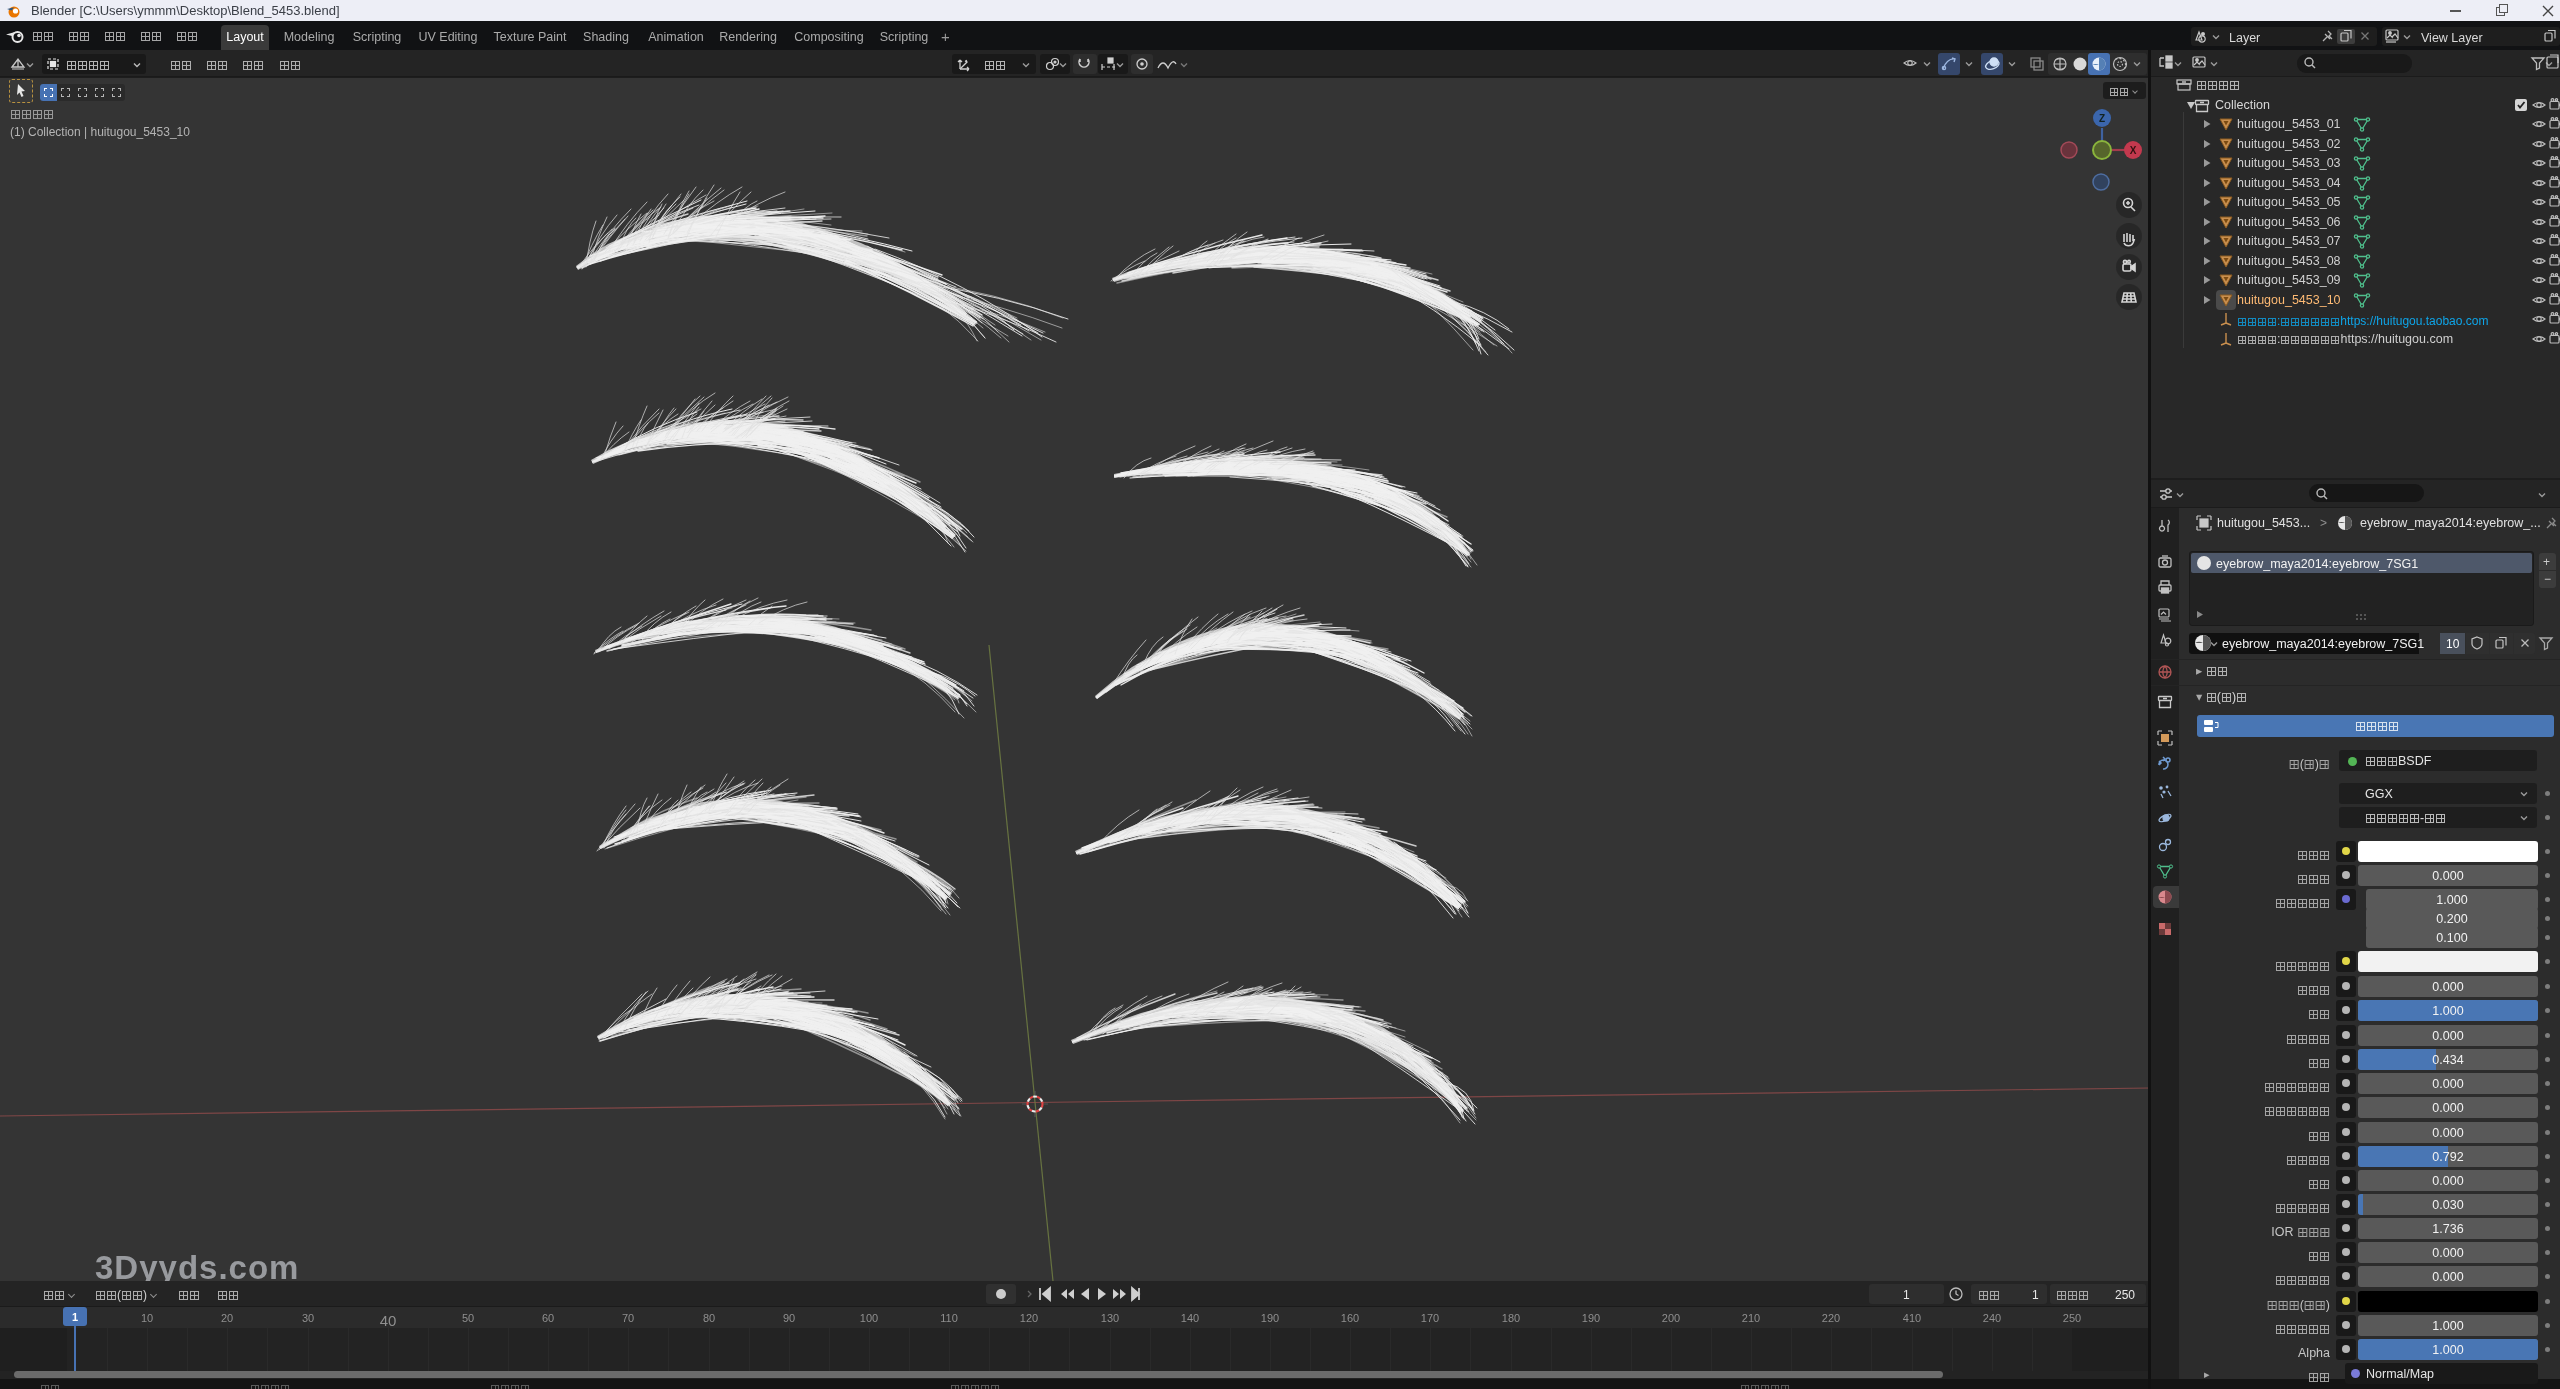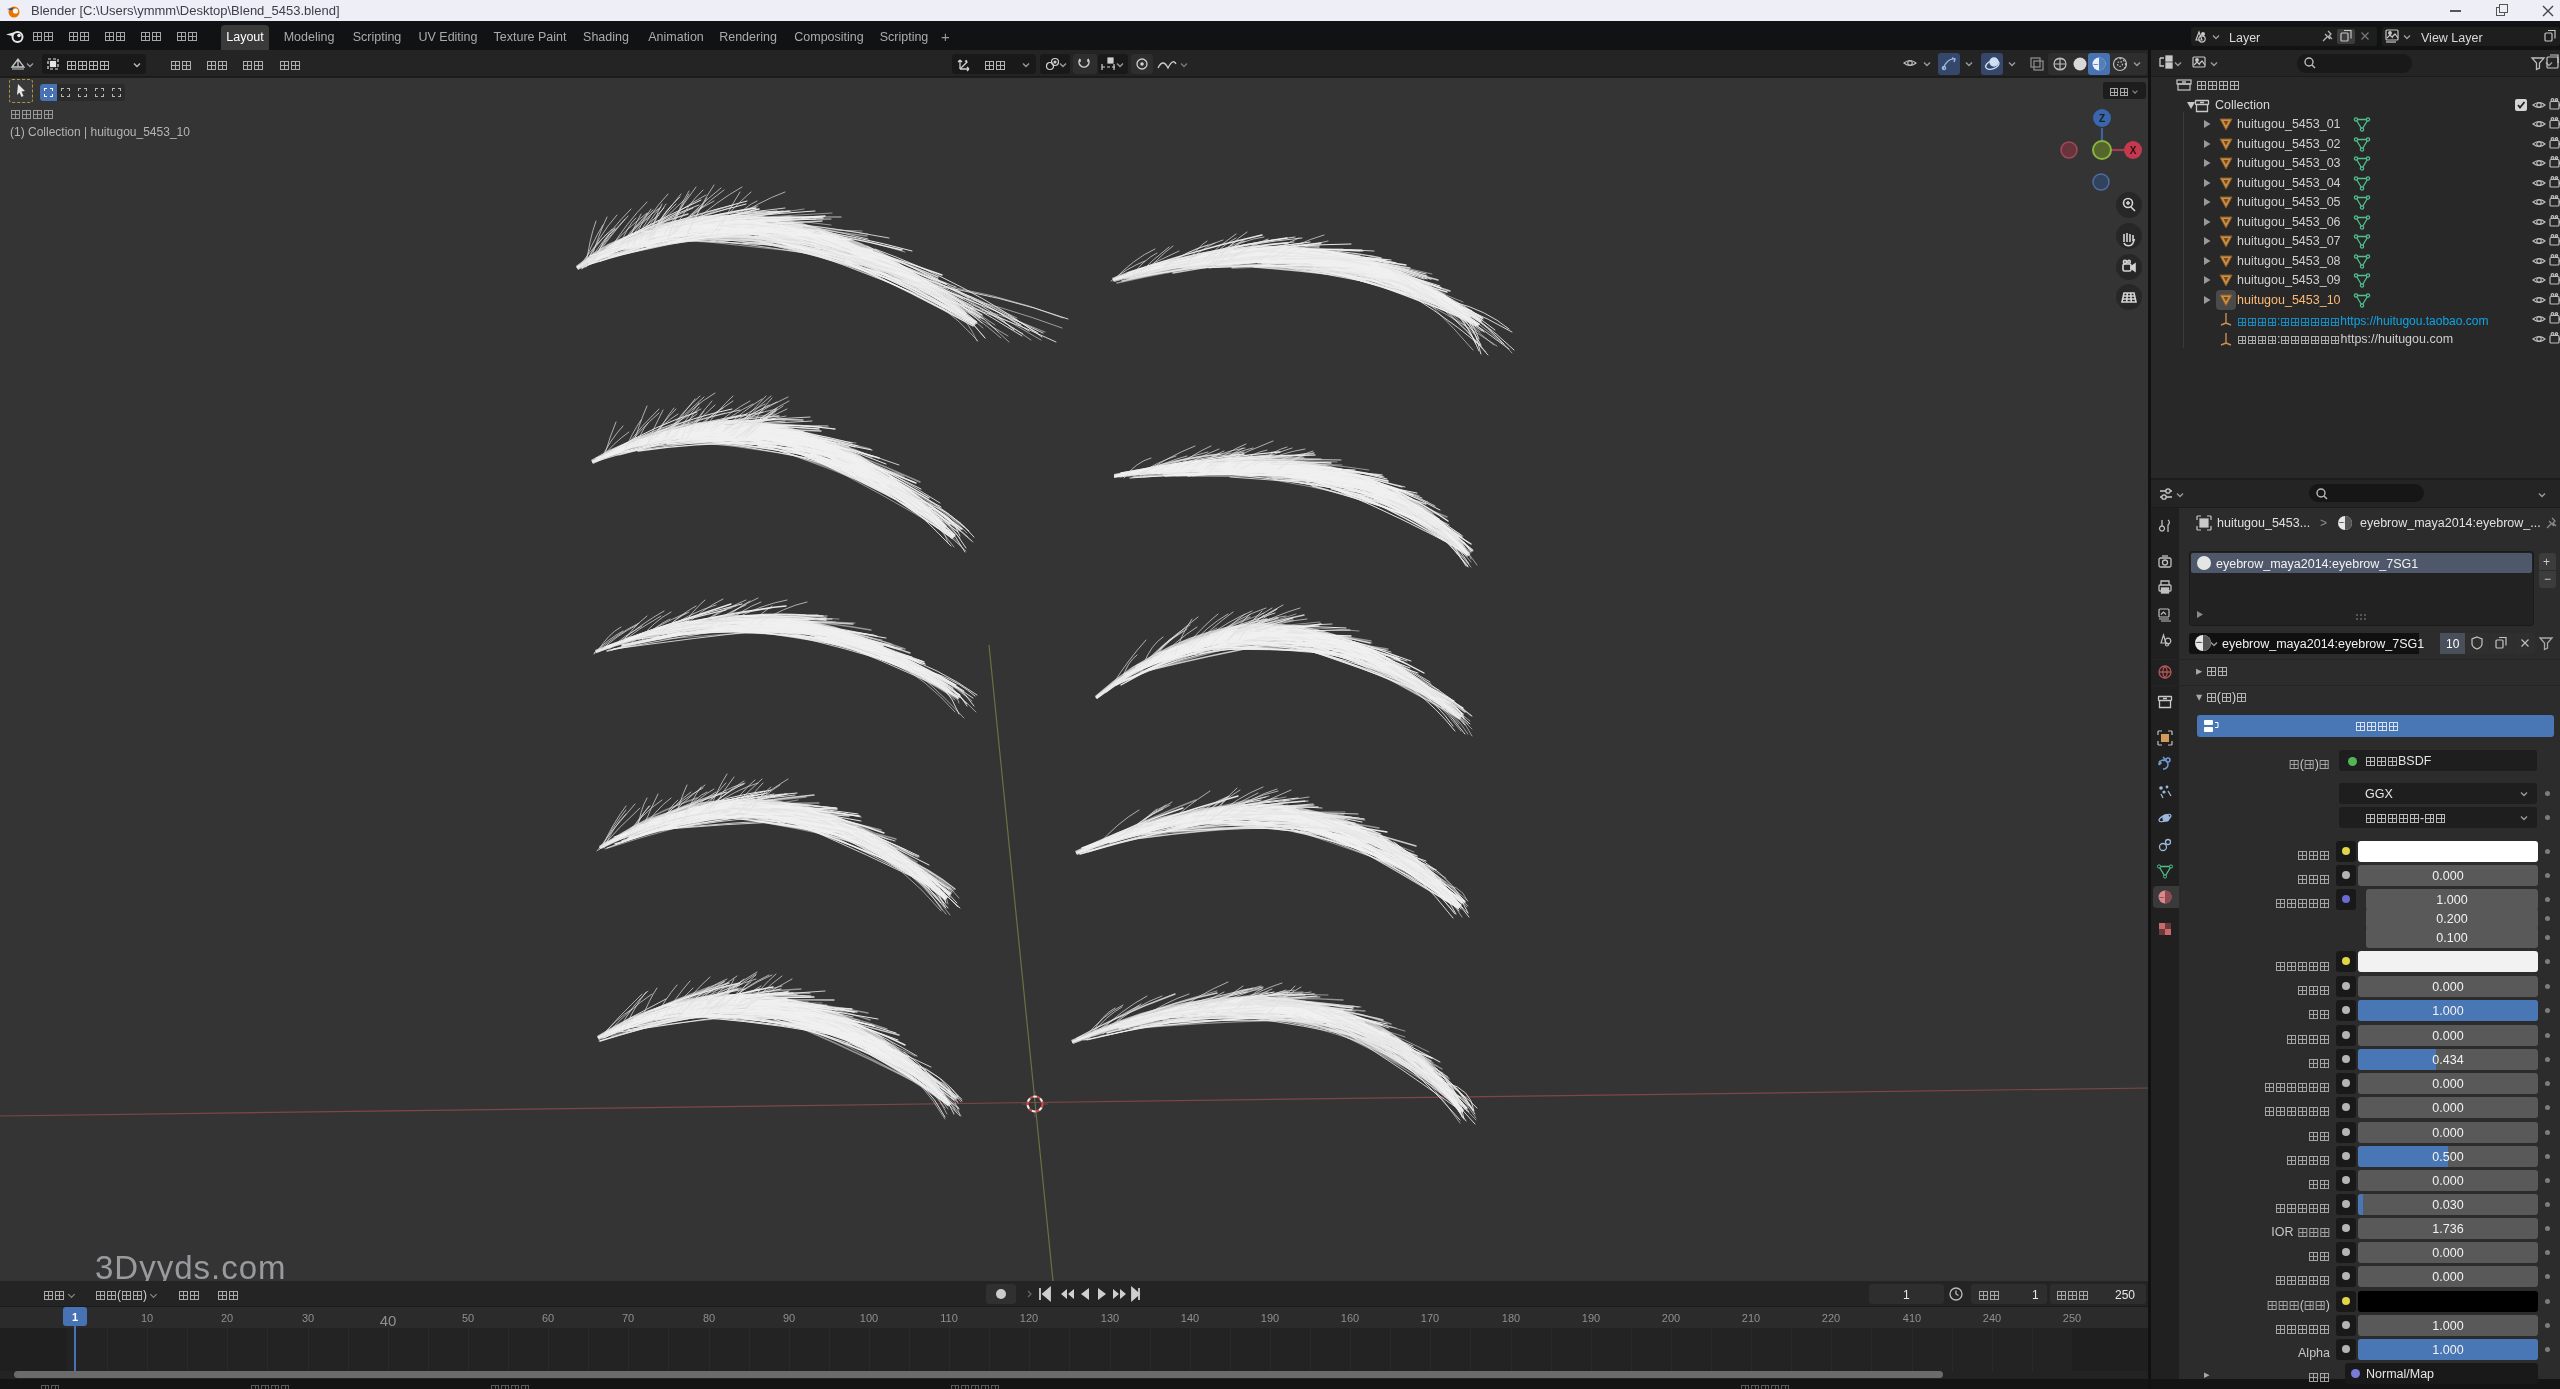--- a/index.html
+++ b/index.html
@@ -214,21 +214,21 @@
           <path d="M2 0 L6 -3 V4 L2 1Z" fill="#d5d5d5"></path>
           <circle cx="-4" cy="-5" r="1.6"></circle>
           <circle cx="0" cy="-5.3" r="1.3"></circle>
         </g>
         <g transform="translate(84,219)">
           <path d="M-5 -4 H5 L7 5 H-7 Z"></path>
           <path d="M-1.7 -4 L-2.3 5 M1.7 -4 L2.3 5 M-6 -1 H6 M-6.5 2 H6.5"></path>
         </g>
       </g>
     </svg>
-    <div class="t" style="left:95px;top:1173px;font-size:33px;font-weight:normal;color:rgba(158,160,164,.95);letter-spacing:1px">3Dyyds.com</div>
+    <div class="t" style="left:95px;top:1173px;font-size:33px;font-weight:bold;color:rgba(158,160,164,.95);letter-spacing:1px">3Dyyds.com</div>
   </div>
 <div class="a" style="left:0;top:1281px;width:2150px;height:98px;background:#232323;overflow:hidden">
     <div class="a" style="left:0;top:0;width:2150px;height:26px;background:#242424;border-bottom:1px solid #1b1b1b"></div>
     <div class="t" style="left:43px;top:8px;font-size:12px;color:#d0d0d0"><i class="g"></i><i class="g"></i><span class="vv"></span></div>
     <div class="t" style="left:95px;top:8px;font-size:12px;color:#d0d0d0"><i class="g"></i><i class="g"></i>(<i class="g"></i><i class="g"></i>)<span class="vv"></span></div>
     <div class="t" style="left:178px;top:8px;font-size:12px;color:#d0d0d0"><i class="g"></i><i class="g"></i></div>
     <div class="t" style="left:217px;top:8px;font-size:12px;color:#d0d0d0"><i class="g"></i><i class="g"></i></div>
     <div class="a" style="left:986px;top:3px;width:30px;height:20px;background:#303030;border-radius:3px"></div>
     <svg class="a" style="left:986px;top:3px" width="180" height="20">
       <circle cx="15" cy="10" r="5" fill="#ccc"></circle>
@@ -480,21 +480,21 @@
 <div class="a" style="left:2342px;top:1128px;width:8px;height:8px;border-radius:50%;background:#b5b5b5"></div>
 <div class="a" style="left:2358px;top:1122px;width:180px;height:21px;background:#595959;border-radius:3px;overflow:hidden"></div>
 <div class="t" style="left:2448px;top:1127px;font-size:12.5px;color:#f2f2f2;transform:translateX(-50%)">0.000</div>
 <div class="a" style="left:2545px;top:1130px;width:5px;height:5px;border-radius:50%;background:#7d7d7d"></div>
 <div class="t" style="left:2330px;top:1154px;font-size:12.5px;color:#c6c6c6;transform:translateX(-100%)"><i class="g"></i><i class="g"></i><i class="g"></i><i class="g"></i></div>
 <div class="a" style="left:2336px;top:1146px;width:20px;height:21px;background:#191919;border-radius:3px"></div>
 <div class="a" style="left:2342px;top:1152px;width:8px;height:8px;border-radius:50%;background:#b5b5b5"></div>
 <div class="a" style="left:2358px;top:1146px;width:180px;height:21px;background:#595959;border-radius:3px;overflow:hidden">
     <div class="a" style="left:0;top:0;width:90px;height:21px;background:#4976b4"></div>
   </div>
-<div class="t" style="left:2448px;top:1151px;font-size:12.5px;color:#f2f2f2;transform:translateX(-50%)">0.500</div>
+<div class="t" style="left:2448px;top:1151px;font-size:12.5px;color:#f2f2f2;transform:translateX(-50%)">0.792</div>
 <div class="a" style="left:2545px;top:1154px;width:5px;height:5px;border-radius:50%;background:#7d7d7d"></div>
 <div class="t" style="left:2330px;top:1178px;font-size:12.5px;color:#c6c6c6;transform:translateX(-100%)"><i class="g"></i><i class="g"></i></div>
 <div class="a" style="left:2336px;top:1170px;width:20px;height:21px;background:#191919;border-radius:3px"></div>
 <div class="a" style="left:2342px;top:1176px;width:8px;height:8px;border-radius:50%;background:#b5b5b5"></div>
 <div class="a" style="left:2358px;top:1170px;width:180px;height:21px;background:#595959;border-radius:3px;overflow:hidden"></div>
 <div class="t" style="left:2448px;top:1175px;font-size:12.5px;color:#f2f2f2;transform:translateX(-50%)">0.000</div>
 <div class="a" style="left:2545px;top:1178px;width:5px;height:5px;border-radius:50%;background:#7d7d7d"></div>
 <div class="t" style="left:2330px;top:1202px;font-size:12.5px;color:#c6c6c6;transform:translateX(-100%)"><i class="g"></i><i class="g"></i><i class="g"></i><i class="g"></i><i class="g"></i></div>
 <div class="a" style="left:2336px;top:1194px;width:20px;height:21px;background:#191919;border-radius:3px"></div>
 <div class="a" style="left:2342px;top:1200px;width:8px;height:8px;border-radius:50%;background:#b5b5b5"></div>

